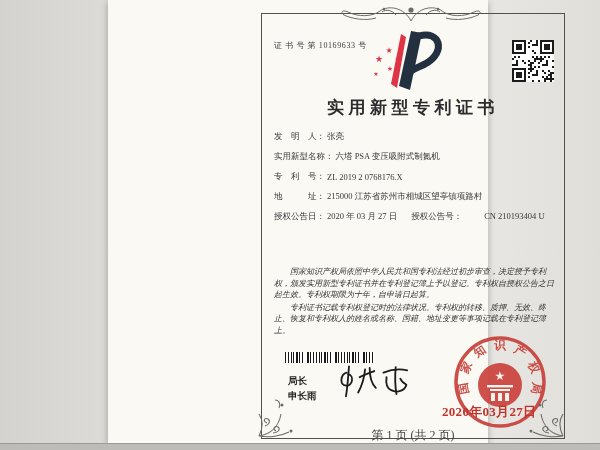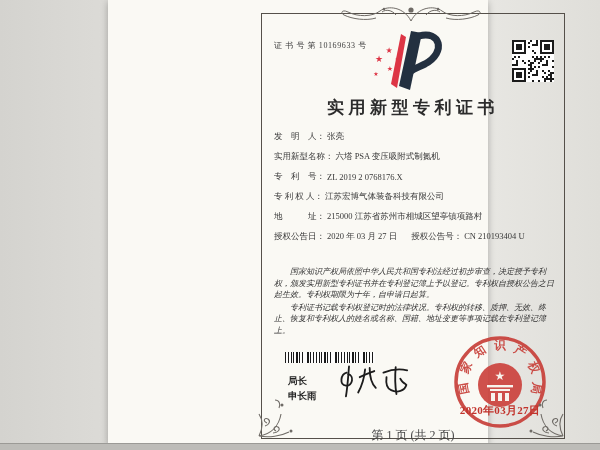--- a/index.html
+++ b/index.html
@@ -19,34 +19,34 @@
   .corner.br{left:411px;transform:scaleX(-1);}
   .cert-no{position:absolute;left:166px;top:40px;font-size:8px;letter-spacing:.6px;color:#3c3c3c;}
   .logo{position:absolute;left:256px;top:28px;width:84px;height:68px;}
   .qr{position:absolute;left:404px;top:40px;width:42px;height:42px;background:#fff;}
   .title{position:absolute;left:153px;top:96px;width:304px;text-align:center;
          font-size:17px;font-weight:bold;letter-spacing:4.5px;color:#2c2c2c;}
   .fields{position:absolute;left:166px;top:127px;width:286px;}
   .row{height:20px;display:flex;align-items:center;font-size:8.5px;color:#383838;}
   .row .lbl{white-space:pre;}
   .row .val{margin-left:2px;white-space:pre;}
-  .pair2{margin-left:14px;display:flex;}
+  .pair2{margin-left:14px;display:flex;gap:20px;}
   .paras{position:absolute;left:166px;top:266px;width:284px;font-size:8px;
          line-height:1.45;color:#333;font-style:italic;}
   .paras p{margin:0 0 1px 0;text-indent:2em;font-style:italic;}
   .barcode{position:absolute;left:177px;top:352px;width:90px;height:11px;
          background:repeating-linear-gradient(90deg,#1a1a1a 0 1.4px,#fdfdfc 1.4px 2.8px,#1a1a1a 2.8px 3.6px,#fdfdfc 3.6px 5.6px);}
   .director{position:absolute;left:180px;top:374px;font-size:9.5px;line-height:15px;
          color:#222;font-weight:600;}
   .director span{display:block;}
   .signature{position:absolute;left:228px;top:358px;width:88px;height:46px;}
   .sealwrap{position:absolute;left:332px;top:322px;width:120px;height:120px;opacity:.92;}
   .seal-char{font:bold 11.5px "Liberation Serif",serif;fill:#c8403a;}
-  .seal-date{position:absolute;left:334px;top:403px;width:116px;text-align:center;
-         color:#c2332c;font-weight:bold;font-size:11px;letter-spacing:.3px;z-index:5;}
+  .seal-date{position:absolute;left:334px;top:403px;width:116px;text-align:left;
+         color:#c2332c;font-weight:bold;font-size:13px;letter-spacing:.3px;z-index:5;}
   .footer{position:absolute;left:153px;top:427px;width:304px;text-align:center;
          font-size:12px;color:#444;}
 </style>
 </head>
 <body>
 
 <div class="stage">
   <div class="paper">
 
     <div class="frame"></div>
@@ -198,24 +198,20 @@
       </div>
       <div class="row">
         <span class="lbl">实用新型名称：</span>
         <span class="val">六塔 PSA 变压吸附式制氮机</span>
       </div>
       <div class="row">
         <span class="lbl">专　利　号：</span>
         <span class="val">ZL 2019 2 0768176.X</span>
       </div>
       <div class="row">
-        <span class="lbl">专 利 权 人：</span>
-        <span class="val">江苏宏博气体装备科技有限公司</span>
-      </div>
-      <div class="row">
         <span class="lbl">地　　　址：</span>
         <span class="val">215000 江苏省苏州市相城区望亭镇项路村</span>
       </div>
       <div class="row">
         <span class="lbl">授权公告日：</span>
         <span class="val">2020 年 03 月 27 日</span>
         <span class="pair2">
           <span class="lbl">授权公告号：</span>
           <span class="val">CN 210193404 U</span>
         </span>

